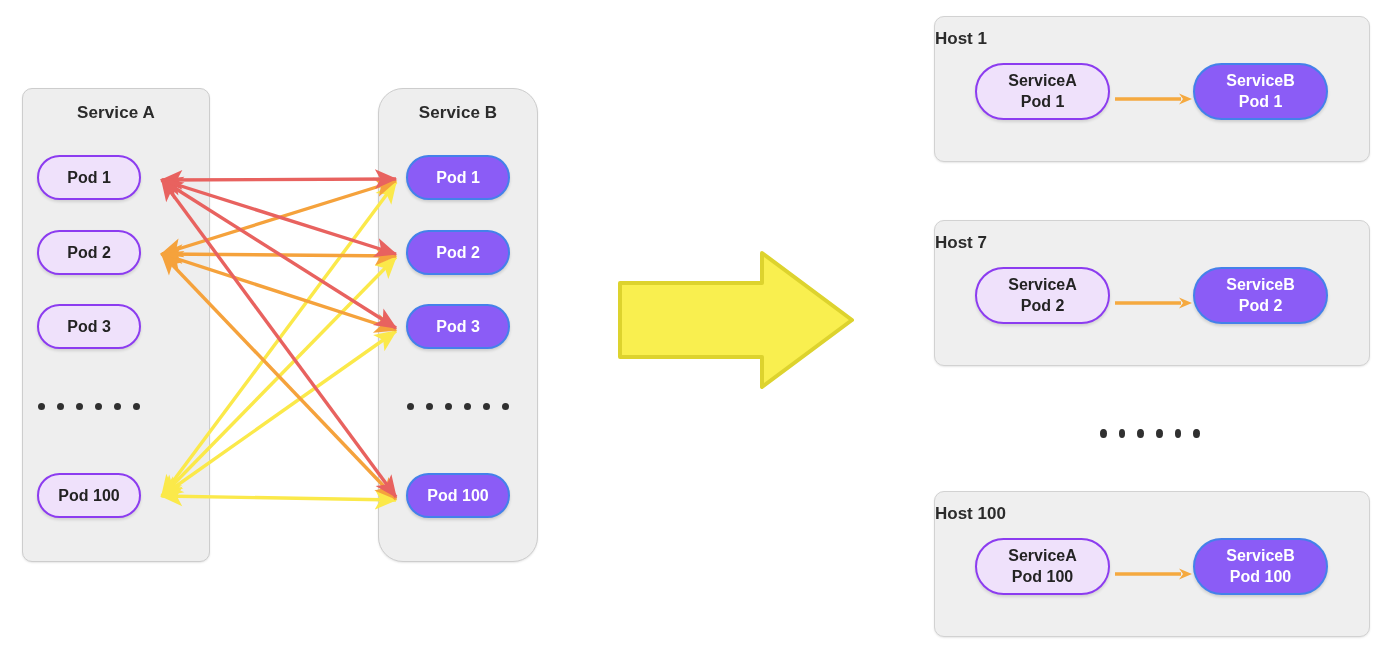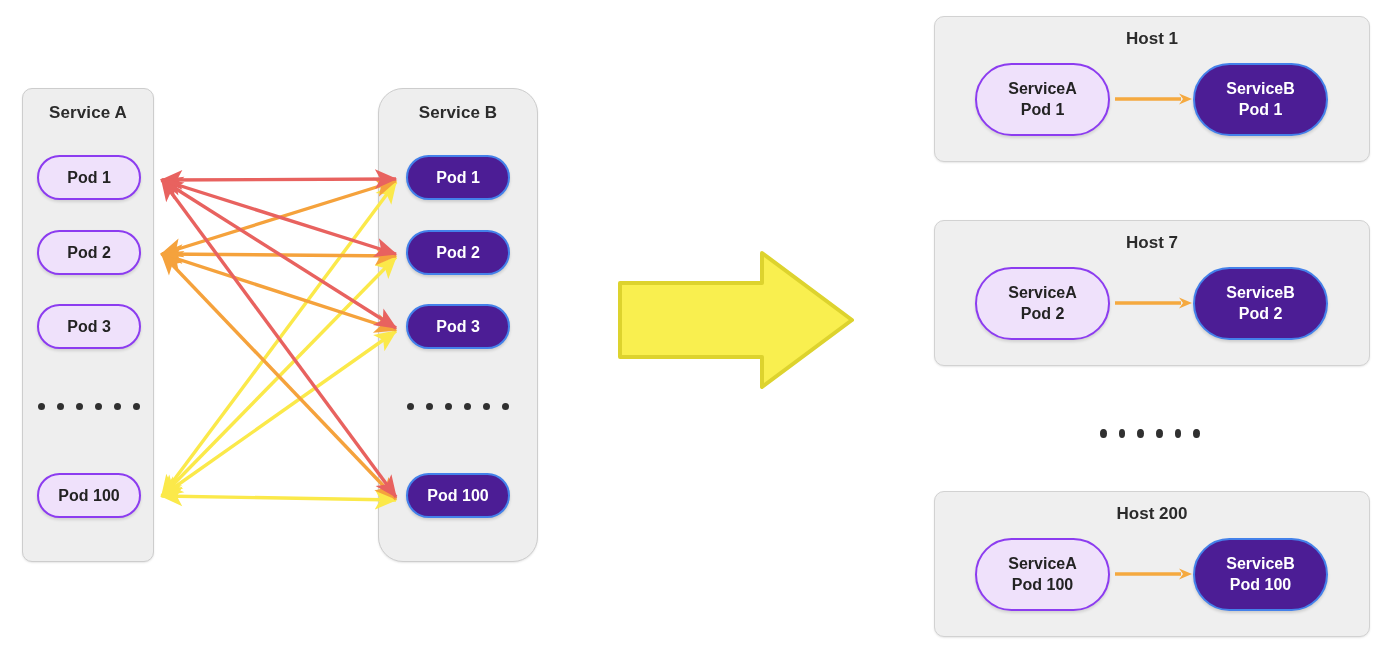--- a/index.html
+++ b/index.html
@@ -53,21 +53,21 @@
     box-sizing: border-box;
     white-space: nowrap;
   }
   .pod-purple {
     background: #efe1fb;
     border: 2.5px solid #8c3cf0;
     color: #232323;
     box-shadow: 0 2px 3px rgba(0,0,0,0.12);
   }
   .pod-blue {
-    background: #4c1d95;
+    background: #8b5cf6;
     border: 2.5px solid #4481ea;
     color: #ffffff;
     box-shadow: 0 2px 3px rgba(0,0,0,0.14);
   }
 
   
   .dots {
     position: absolute;
     display: flex;
     align-items: center;
@@ -104,30 +104,29 @@
     border: 1px solid #d2d2d2;
     border-radius: 10px;
     box-shadow: 0 1px 2px rgba(0,0,0,0.10);
     box-sizing: border-box;
   }
   .host-title {
     position: absolute;
     left: 0;
     right: 0;
     top: 12px;
-    text-align: center;
     font-size: 17px;
     font-weight: 700;
     color: #2b2b2b;
   }
   .host-pod {
     position: absolute;
     top: 46px;
     width: 135px;
-    height: 73px;
+    height: 57px;
     border-radius: 999px;
     display: flex;
     flex-direction: column;
     align-items: center;
     justify-content: center;
     font-size: 16px;
     font-weight: 700;
     line-height: 1.3;
     box-sizing: border-box;
   }
@@ -141,21 +140,21 @@
     top: 76px;
     width: 78px;
     height: 12px;
   }
 </style>
 </head>
 <body>
 
 <div id="canvas">
 
-  <div class="service-panel" style="left:22px; top:88px; width:132px; height:474px;">
+  <div class="service-panel" style="left:22px; top:88px; width:188px; height:474px;">
     <div class="service-title">Service A</div>
 
     <div class="pod pod-purple" style="left:14px; top:66px; width:104px; height:45px;">
       <span>Pod 1</span>
     </div>
     <div class="pod pod-purple" style="left:14px; top:141px; width:104px; height:45px;">
       <span>Pod 2</span>
     </div>
     <div class="pod pod-purple" style="left:14px; top:215px; width:104px; height:45px;">
       <span>Pod 3</span>
@@ -291,21 +290,21 @@
   <div class="dots big" style="left:1100px; top:427px; width:100px; height:12px;">
     <i></i>
       <i></i>
       <i></i>
       <i></i>
       <i></i>
       <i></i>
   </div>
 
   <div class="host-card" style="left:934px; top:491px; width:436px; height:146px;">
-    <div class="host-title">Host 200</div>
+    <div class="host-title">Host 100</div>
 
     <div class="host-pod left pod-purple">
       <span class="l1">ServiceA</span>
       <span class="l2">Pod 100</span>
     </div>
 
     <svg class="host-arrow" viewBox="0 0 78 12" xmlns="http://www.w3.org/2000/svg">
       <line x1="0" y1="6" x2="66" y2="6" stroke="#f5a93f" stroke-width="3.4"></line>
       <path d="M64,0.6 L77,6 L64,11.4 L68,6 Z" fill="#f5a93f"></path>
     </svg>

